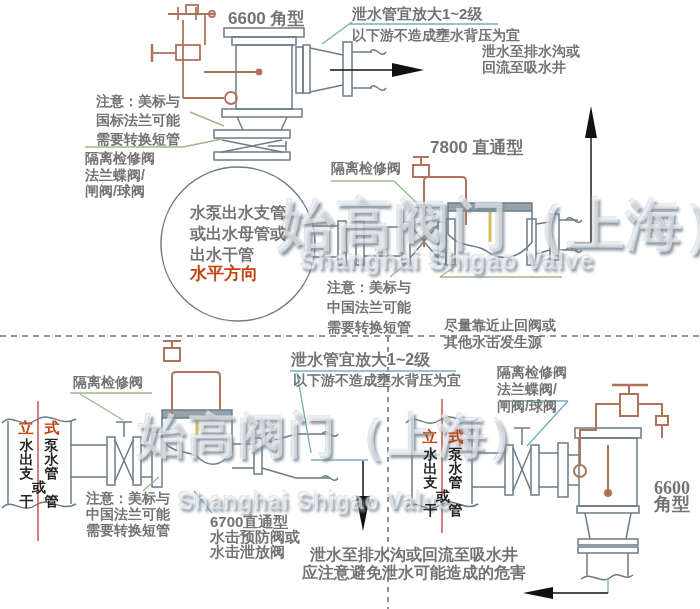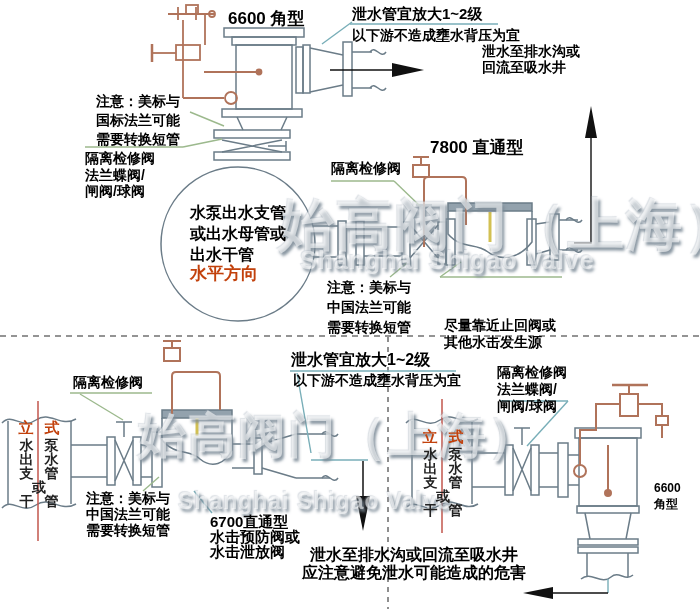--- a/index.html
+++ b/index.html
@@ -6,21 +6,21 @@
   body{width:700px;height:609px;background:#ffffff;overflow:hidden;position:relative;
        font-family:"Liberation Sans","DejaVu Sans",sans-serif;}
   #stage{position:absolute;left:0;top:0;width:700px;height:609px;}
   #lineart{position:absolute;left:0;top:0;z-index:1;}
   .wm{position:absolute;z-index:2;font-weight:bold;white-space:nowrap;pointer-events:none;
       color:rgba(255,255,255,0.55);text-shadow:2px 3px 3px rgba(125,140,152,0.9),-1px -1px 1px rgba(160,172,182,0.35);}
   .wm-cn-top{left:278px;top:188px;font-size:56px;letter-spacing:2px;}
   .wm-en-top{left:300px;top:246px;font-size:25px;letter-spacing:1px;}
   .wm-cn-bot{left:138px;top:404px;font-size:48px;letter-spacing:2px;}
   .wm-en-bot{left:178px;top:488px;font-size:23px;letter-spacing:1px;}
-  .lbl{position:absolute;z-index:3;font-weight:bold;color:#000000;white-space:nowrap;line-height:1;}
+  .lbl{position:absolute;z-index:3;font-weight:bold;color:#737373;white-space:nowrap;line-height:1;}
   .blue{color:#c2410c;}
   .vcol{position:absolute;z-index:3;width:58px;text-align:center;font-weight:bold;color:#222;}
   .vrow{font-size:14px;line-height:14px;letter-spacing:11px;margin-right:-11px;}
   .vrow.first{font-size:15px;line-height:16px;margin-bottom:2px;}
 </style>
 </head>
 <body>
 
 <div id="stage">
 
@@ -292,18 +292,18 @@
 
 <div class="vcol" style="left:414px;top:429px;">
   <div class="vrow first blue">立式</div>
   <div class="vrow">水泵</div>
   <div class="vrow">出水</div>
   <div class="vrow">支管</div>
   <div class="vrow">或</div>
   <div class="vrow">干管</div>
 </div>
 
-<div class="lbl" style="left:654px;top:480px;font-size:12px;line-height:16px;">
+<div class="lbl" style="left:654px;top:480px;font-size:18px;line-height:16px;font-family:Liberation Serif, serif;">
   <div>6600</div>
   <div>角型</div>
 </div>
 
 </div>
 
 </body></html>

